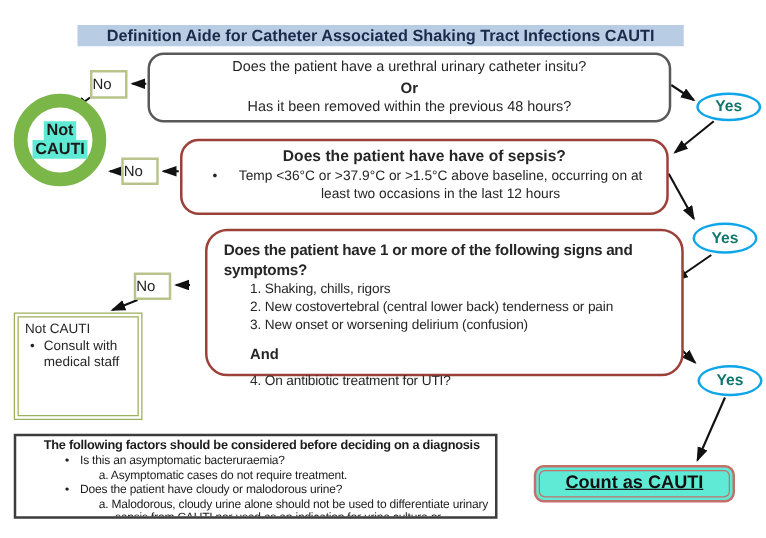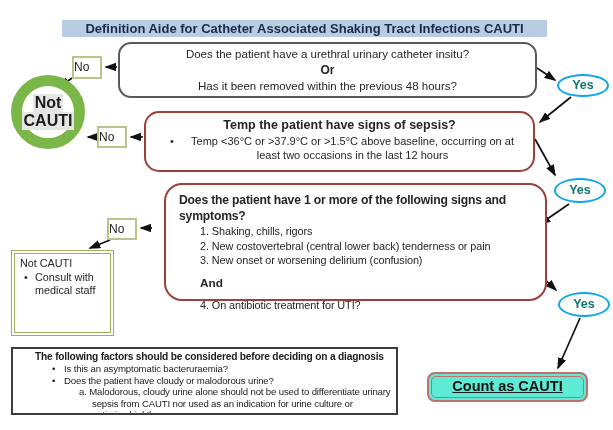--- a/index.html
+++ b/index.html
@@ -42,21 +42,21 @@
   .yes { position:absolute; width:52px; height:25px; background:#fff;
     border:2px solid #0ea5e9; border-radius:50%; font-weight:bold; font-size:12.5px;
     text-align:center; line-height:21px; color:#0f766e; }
   .yes1 { left:557px; top:74px; height:23px; line-height:19px; }
   .yes2 { left:554px; top:178px; }
   .yes3 { left:558px; top:292px; }
 
   .circle { position:absolute; left:11px; top:75px; width:74px; height:74px;
     border:11px solid #7ab648; border-radius:50%; background:#fff;
     display:flex; flex-direction:column; align-items:center; justify-content:center; }
-  .circle span { background:#e5e5e5; font-weight:bold; font-size:16px; line-height:1.12;
+  .circle span { background:#5eead4; font-weight:bold; font-size:13px; line-height:1.12;
     padding:0 2px; white-space:nowrap; }
 
   .ncbox { position:absolute; left:11px; top:250px; width:103px; height:86px;
     border:1px solid #9bb05c; padding:2px; background:#fff; }
   .ncbox-in { border:1px solid #9bb05c; width:100%; height:100%; padding:3px 2px 0 5px;
     font-size:10.8px; line-height:1.26; color:#262626; }
   .ncbox .ncb { position:relative; padding-left:15px; }
   .ncbox .ncb::before { content:"\2022"; position:absolute; left:4px; }
 
   .factors { position:absolute; left:11px; top:347px; width:387px; height:68px;
@@ -101,21 +101,21 @@
 
   <div class="titlebar">Definition Aide for Catheter Associated Shaking Tract Infections CAUTI</div>
 
   <div class="qbox q1">
     <div>Does the patient have a urethral urinary catheter insitu?</div>
     <div class="or">Or</div>
     <div>Has it been removed within the previous 48 hours?</div>
   </div>
 
   <div class="qbox q2">
-    <div class="heading">Temp the patient have signs of sepsis?</div>
+    <div class="heading">Does the patient have have of sepsis?</div>
     <div class="brow">Temp &lt;36°C or &gt;37.9°C or &gt;1.5°C above baseline, occurring on at least two occasions in the last 12 hours</div>
   </div>
 
   <div class="qbox q3">
     <div class="heading">Does the patient have 1 or more of the following signs and symptoms?</div>
     <div class="nitem">1. Shaking, chills, rigors</div>
     <div class="nitem">2. New costovertebral (central lower back) tenderness or pain</div>
     <div class="nitem">3. New onset or worsening delirium (confusion)</div>
     <div class="and">And</div>
     <div class="nitem n4">4. On antibiotic treatment for UTI?</div>
@@ -137,20 +137,21 @@
   <div class="ncbox">
     <div class="ncbox-in">
       <div>Not CAUTI</div>
       <div class="ncb">Consult with medical staff</div>
     </div>
   </div>
 
   <div class="factors">
     <div class="heading">The following factors should be considered before deciding on a diagnosis</div>
     <div class="fb">Is this an asymptomatic bacteruraemia?</div>
+    <div class="fa">a.  Asymptomatic cases do not require treatment.</div>
     <div class="fb">Does the patient have cloudy or malodorous urine?</div>
     <div class="fa">a.  Malodorous, cloudy urine alone should not be used to differentiate urinary sepsis from CAUTI nor used as an indication for urine culture or antimicrobial therapy.</div>
   </div>
 
   <div class="countbox">
     <div class="countbox-in">Count as CAUTI</div>
   </div>
 
 </div>
 

